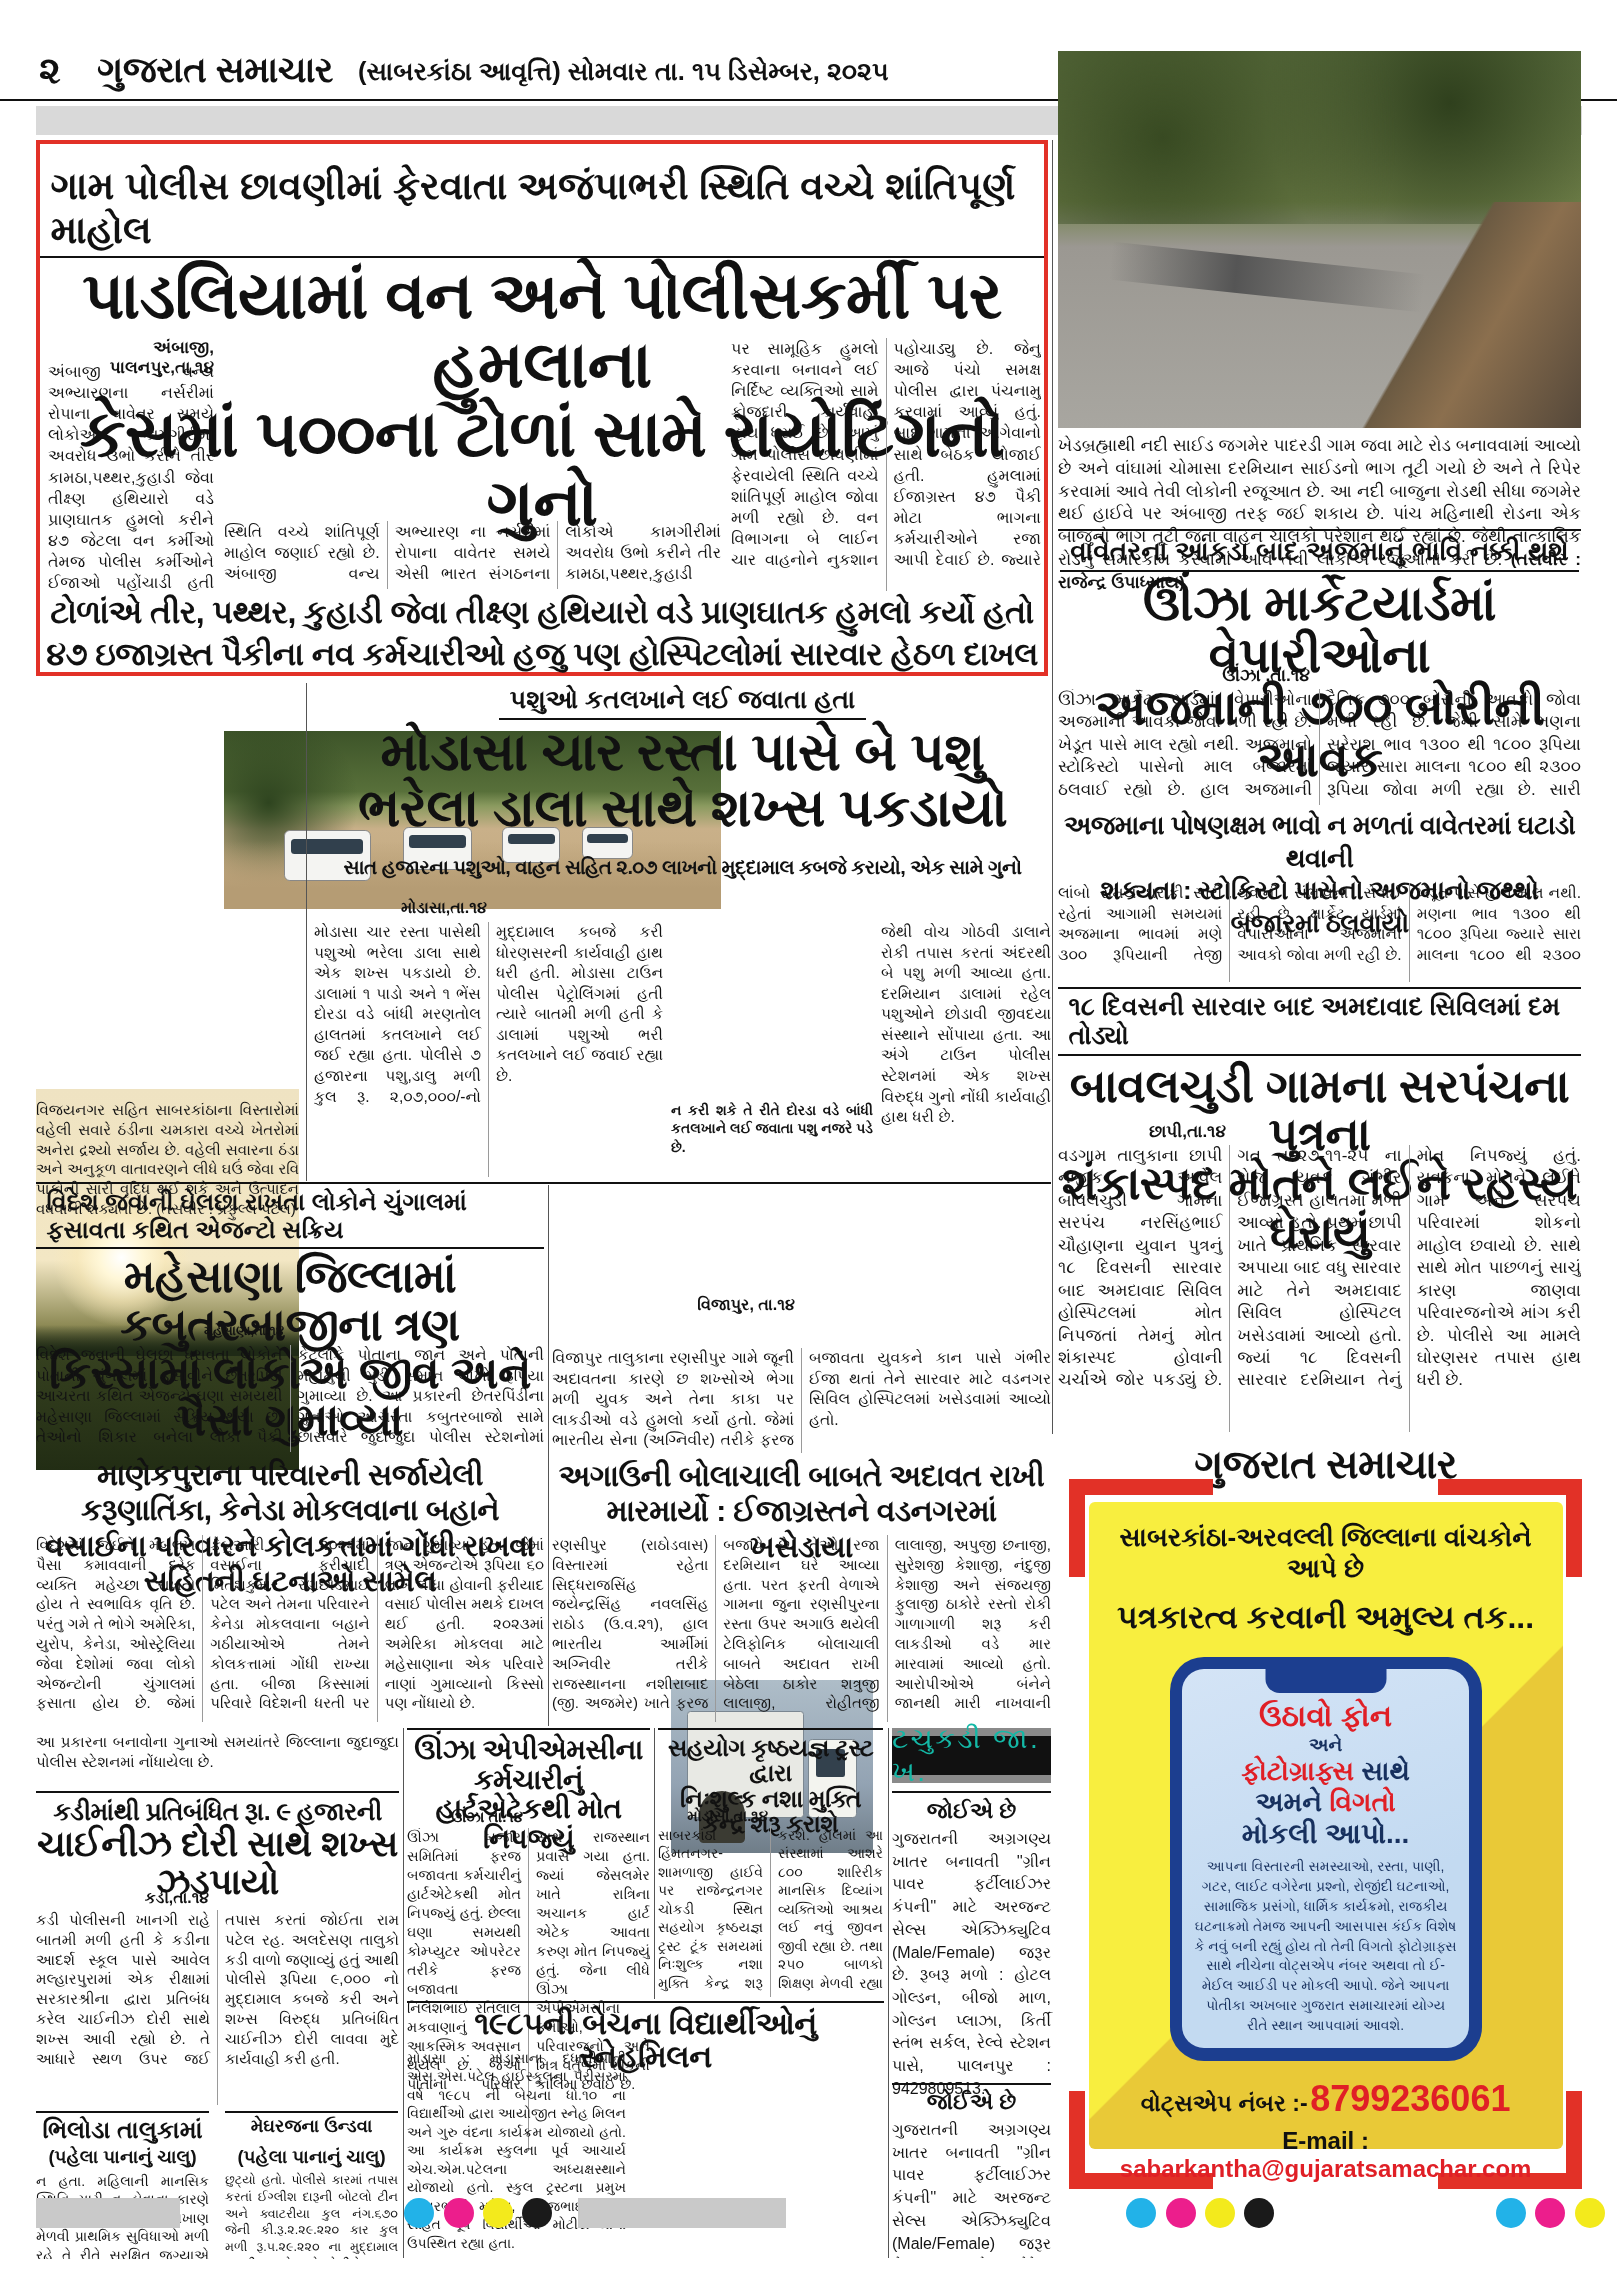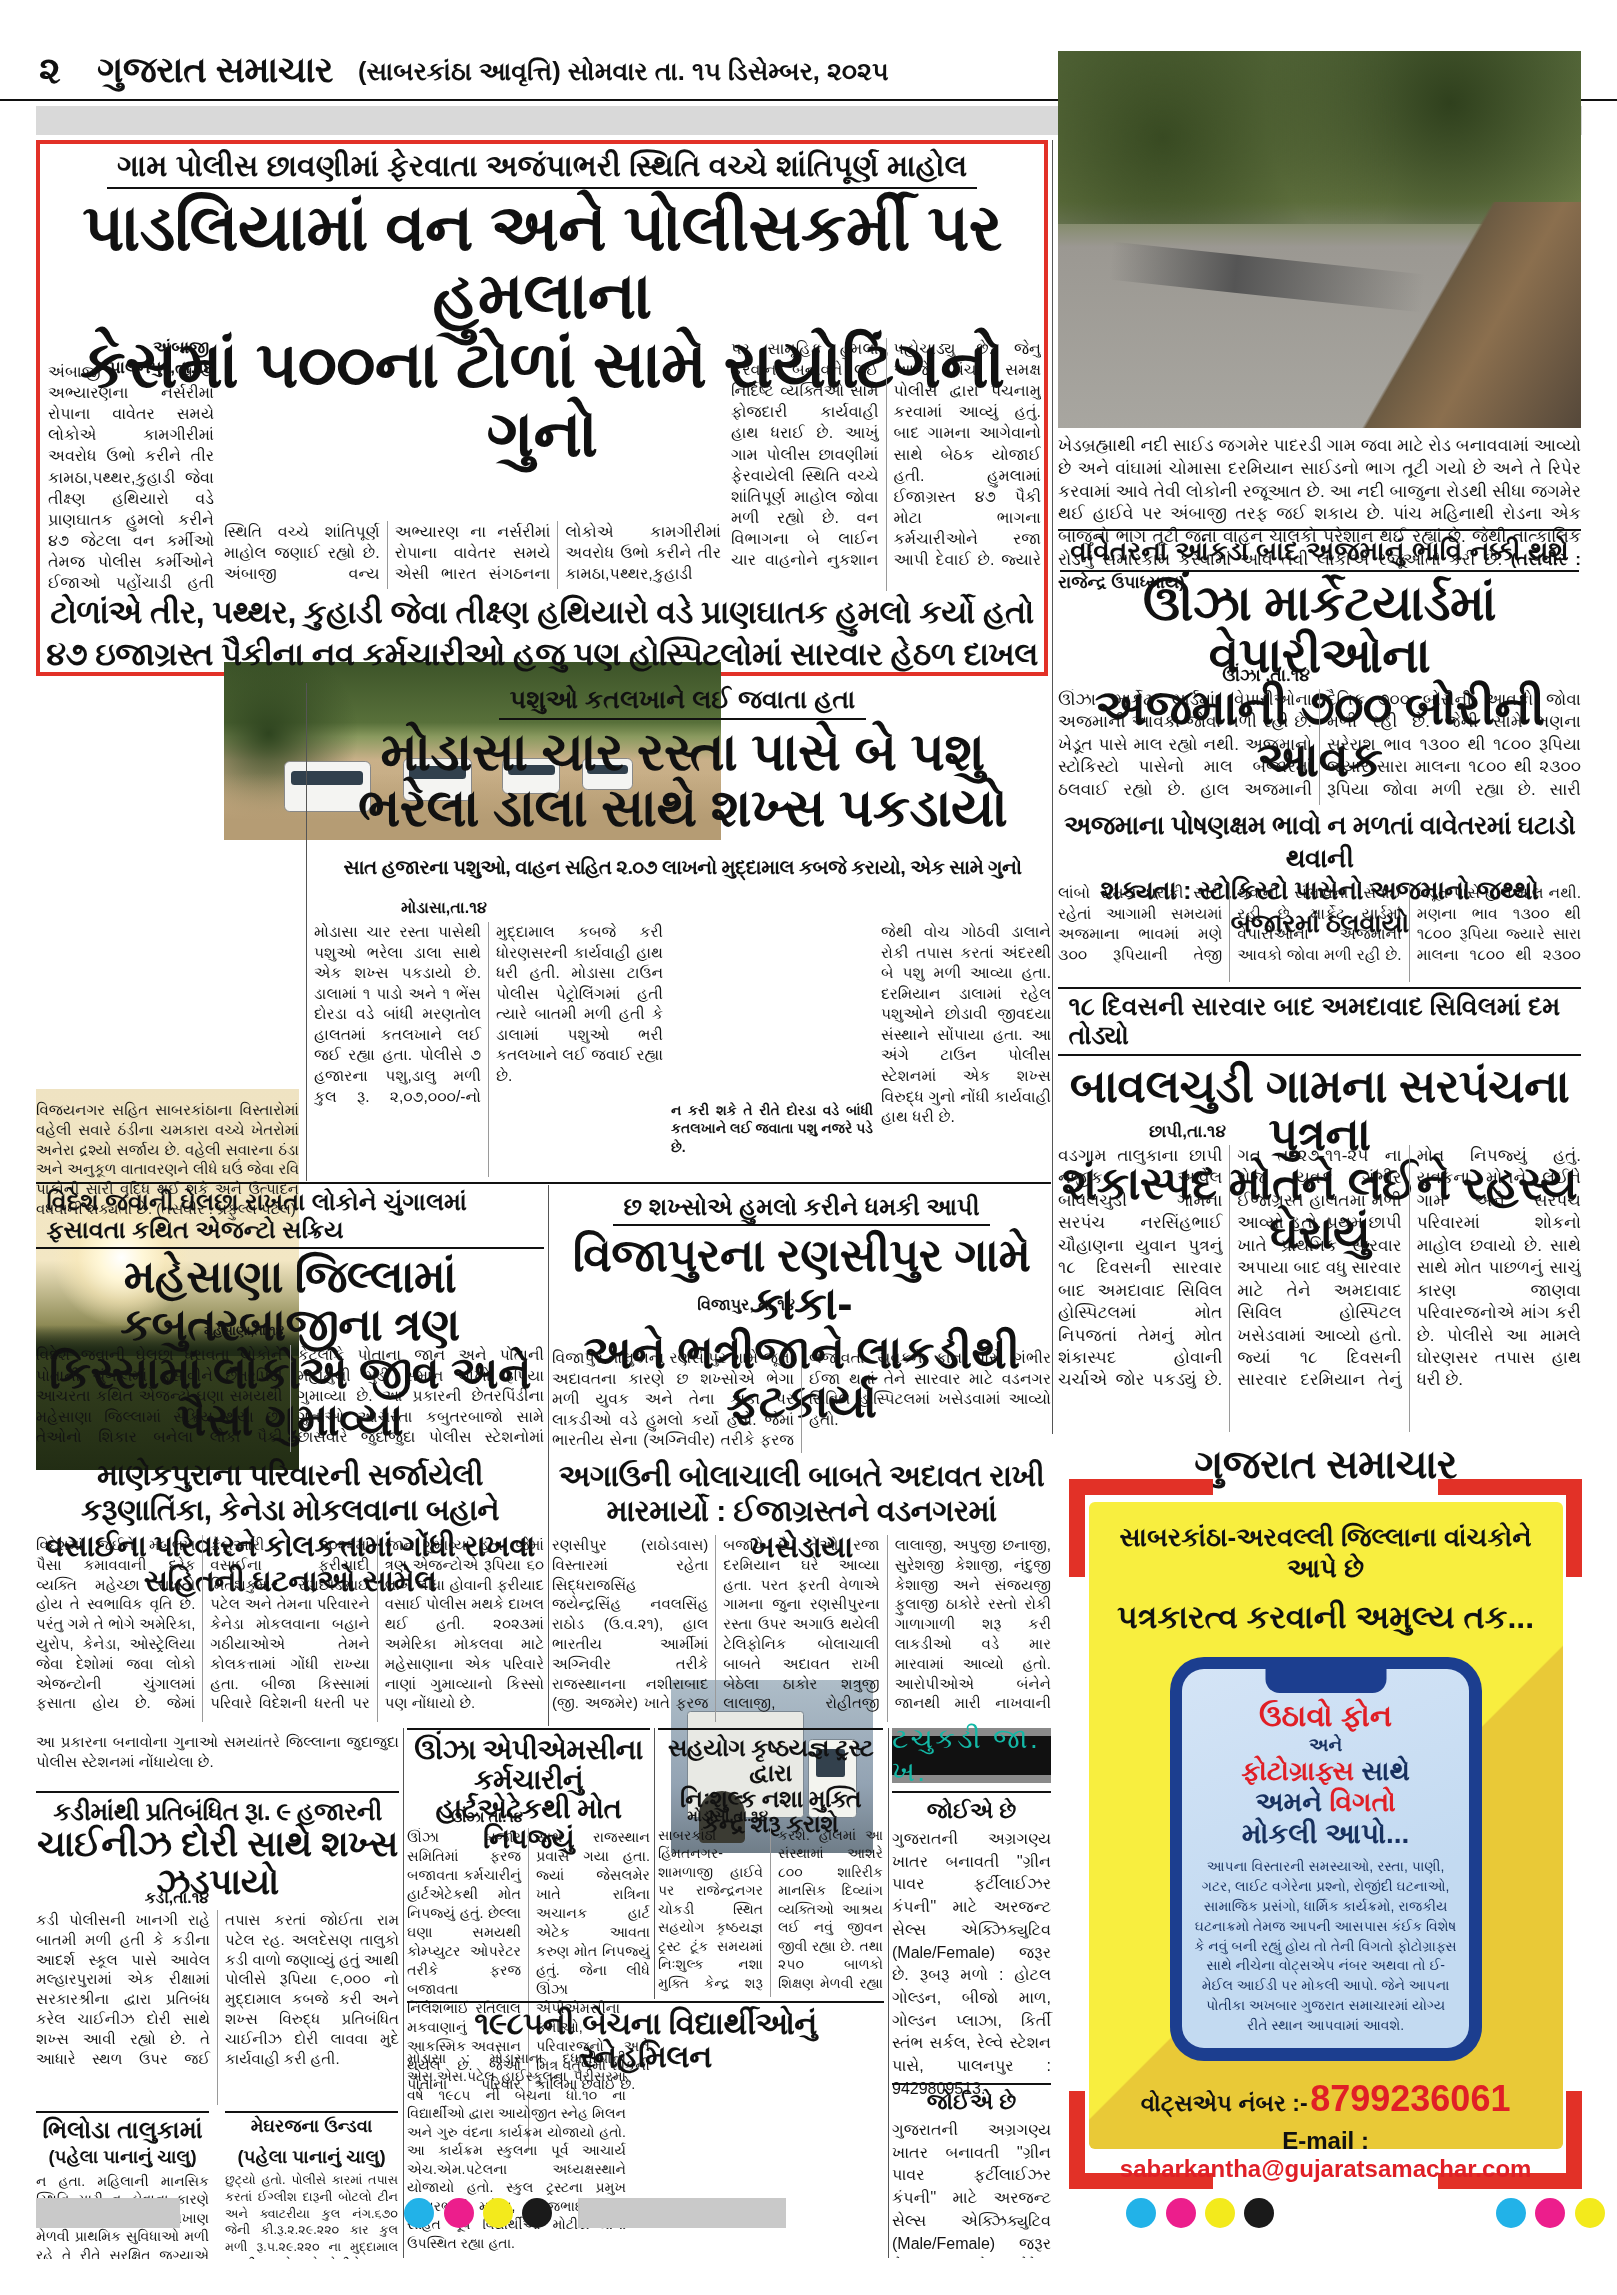--- a/index.html
+++ b/index.html
@@ -42,21 +42,21 @@
 
 <div class="page">
 
   <div class="abs b" style="left:39px;top:50px;font-size:37px;">૨</div>
   <div class="abs" style="left:97px;top:49px;font-size:36px;font-weight:900;letter-spacing:-0.6px;">ગુજરાત સમાચાર</div>
   <div class="abs" style="left:358px;top:57px;font-size:25.4px;font-weight:600;" ind="">(સાબરકાંઠા આવૃત્તિ) સોમવાર તા. ૧૫ ડિસેમ્બર, ૨૦૨૫</div>
   <div class="abs hline" style="left:0;top:99px;width:1617px;height:2.3px;"></div>
   <div class="abs" style="left:36px;top:106px;width:1546px;height:29px;background:var(--gray_band);"></div>
 
   <div class="abs" style="left:36px;top:140px;width:1012px;height:536px;border:4px solid var(--accent_red);background:#fff;">
-    <div class="kicker" style="margin-top:5px;font-size:30px;">ગામ પોલીસ છાવણીમાં ફેરવાતા અજંપાભરી સ્થિતિ વચ્ચે શાંતિપૂર્ણ માહોલ</div>
+    <div class="kicker" style="margin-top:21px;font-size:38px;">ગામ પોલીસ છાવણીમાં ફેરવાતા અજંપાભરી સ્થિતિ વચ્ચે શાંતિપૂર્ણ માહોલ</div>
     <div class="hl" style="margin-top:4.6px;font-size:65px;">પાડલિયામાં વન અને પોલીસકર્મી પર હુમલાના</div>
     <div class="hl" style="font-size:65px;">કેસમાં ૫૦૦ના ટોળાં સામે રાયોટિંગનો ગુનો</div>
 
     <div class="abs dl rgt" style="left:8px;top:194px;width:166px;font-size:17px;">અંબાજી, પાલનપુર,તા.૧૪</div>
     <div class="abs body jst" style="left:8px;top:217px;width:166px;height:230px;font-size:16px;overflow:hidden;">અંબાજી વન્ય અભ્યારણના નર્સરીમાં રોપાના વાવેતર સમયે લોકોએ કામગીરીમાં અવરોધ ઉભો કરીને તીર કામઠા,પથ્થર,કુહાડી જેવા તીક્ષ્ણ હથિયારો વડે પ્રાણઘાતક હુમલો કરીને ૪૭ જેટલા વન કર્મીઓ તેમજ પોલીસ કર્મીઓને ઈજાઓ પહોંચાડી હતી તેમજ ચાર વાહનોને નુકશાન કર્યું હતું જે મામેલ ૫૦૦ લોકોના ટોળા સામે રાયોટિંગનો ગુનો દાખલ કરવામાં આવ્યો છે. ગામ આખુ પોલીસ છાવણીમાં છવાતાં અજંપા ભરી</div>
 
     <div class="abs ph" style="left:184px;top:193px;width:497px;height:178px;background:linear-gradient(180deg,#3d5429 0%,#58703a 34%,#8a9a5f 42%,#c9b089 55%,#c2a87e 100%);">
       <div class="abs" style="left:0;top:0;width:30%;height:100%;background:radial-gradient(circle at 30% 40%,#2e441f 0%,rgba(46,68,31,0) 60%);"></div>
       <div class="abs" style="left:0;bottom:0;width:100%;height:38%;background:linear-gradient(180deg,rgba(201,176,137,0) 0%,#b59c74 70%);"></div>
       <div class="veh" style="left:12%;bottom:16%;width:87px;height:51px;"></div>
@@ -175,25 +175,20 @@
   </div>
   <div class="abs dl rgt" style="left:36px;top:1323px;width:248px;font-size:13px;">મહેસાણા,તા.૧૪</div>
   <div class="abs body jst cols2" style="left:36px;top:1345px;width:508px;height:107px;font-size:15.6px;overflow:hidden;">વિદેશ જવાની ઘેલછા ધરાવતા લોકોને પોતાની ચુંગાલમાં ફસાવીને છેતરપિંડી આચરતા કથિત એજન્ટો ઘણા સમયથી મહેસાણા જિલ્લામાં સક્રિય થયા છે. તેઓનો શિકાર બનેલા લોકો પૈકી કેટલાકે પોતાના જાન અને પોતાની મહામુલી મુડી સમાન લાખો રૂપિયા ગુમાવ્યા છે. આ પ્રકારની છેતરપિંડીના ગુનાઓ આચરતા કબુતરબાજો સામે છાસવારે જુદાજુદા પોલીસ સ્ટેશનોમાં ફરિયાદ નોંધાતી રહી છે. જેમાં અઢી વર્ષ પહેલાં માણેકપુરા (ડાભલા)ના પરિવાર સાથે કેનેડામાં સર્જાયેલી કરૂણાતિંકા સહીત કેટલીક ઘટનાઓનો સમાવેશ થાય છે.</div>
   <div class="abs hl" style="left:36px;top:1457px;width:508px;font-size:30px;line-height:1.18;">
     <div>માણેકપુરાના પરિવારની સર્જાયેલી કરૂણાતિંકા, કેનેડા મોકલવાના બહાને</div>
     <div>વસાઈના પરિવારને કોલકત્તામાં ગોંધી રાખવા સહિતની ઘટનાઓ સામેલ</div>
   </div>
   <div class="abs body jst cols3" style="left:36px;top:1535px;width:508px;height:187px;font-size:15px;overflow:hidden;">વિદેશમાં જઈને મબલખ પૈસા કમાવવાની દરેક વ્યક્તિ મહેચ્છા રાખતો હોય તે સ્વભાવિક વૃતિ છે. પરંતુ ગમે તે ભોગે અમેરિકા, યુરોપ, કેનેડા, ઓસ્ટ્રેલિયા જેવા દેશોમાં જવા લોકો એજન્ટોની ચુંગાલમાં ફસાતા હોય છે. જેમાં ફેબ્રુઆરી ૨૦૨૨માં વસાઈના ફરીયાદી મિતેશકુમાર રણછોડભાઈ પટેલ અને તેમના પરિવારને કેનેડા મોકલવાના બહાને ગઠીયાઓએ તેમને કોલકત્તામાં ગોંધી રાખ્યા હતા. બીજા કિસ્સામાં પરિવારે વિદેશની ધરતી પર જાન ગુમાવ્યા હતા. જેમાં ત્રણ એજન્ટોએ રૂપિયા ૬૦ લાખ લીધા હોવાની ફરીયાદ વસાઈ પોલીસ મથકે દાખલ થઈ હતી. ૨૦૨૩માં અમેરિકા મોકલવા માટે મહેસાણાના એક પરિવારે નાણાં ગુમાવ્યાનો કિસ્સો પણ નોંધાયો છે.</div>
 
   <div class="abs vline" style="left:548px;top:1185px;height:541px;"></div>
-  <div class="abs" style="left:552px;top:1193px;width:499px;">
-    <div class="kicker" style="font-size:24px;">છ શખ્સોએ હુમલો કરીને ધમકી આપી</div>
-    <div class="hl" style="margin-top:4.6px;font-size:46px;">વિજાપુરના રણસીપુર ગામે કાકા-</div>
-    <div class="hl" style="font-size:46px;">અને ભત્રીજાને લાકડીથી ફટકાર્યા</div>
-  </div>
   <div class="abs dl rgt" style="left:552px;top:1296px;width:243px;font-size:16px;">વિજાપુર, તા.૧૪</div>
   <div class="abs body jst cols2" style="left:552px;top:1348px;width:499px;height:105px;font-size:15.6px;overflow:hidden;">વિજાપુર તાલુકાના રણસીપુર ગામે જૂની અદાવતના કારણે છ શખ્સોએ ભેગા મળી યુવક અને તેના કાકા પર લાકડીઓ વડે હુમલો કર્યો હતો. જેમાં ભારતીય સેના (અગ્નિવીર) તરીકે ફરજ બજાવતા યુવકને કાન પાસે ગંભીર ઈજા થતાં તેને સારવાર માટે વડનગર સિવિલ હોસ્પિટલમાં ખસેડવામાં આવ્યો હતો.</div>
   <div class="abs hl" style="left:552px;top:1458px;width:499px;font-size:30px;line-height:1.18;">
     <div>અગાઉની બોલાચાલી બાબતે અદાવત રાખી</div>
     <div>મારમાર્યો : ઈજાગ્રસ્તને વડનગરમાં ખસેડાયા</div>
   </div>
   <div class="abs body jst cols3" style="left:552px;top:1535px;width:499px;height:187px;font-size:15px;overflow:hidden;">રણસીપુર (રાઠોડવાસ) વિસ્તારમાં રહેતા સિદ્ધરાજસિંહ જયેન્દ્રસિંહ નવલસિંહ રાઠોડ (ઉ.વ.૨૧), હાલ ભારતીય આર્મીમાં અગ્નિવીર તરીકે રાજસ્થાનના નશીરાબાદ (જી. અજમેર) ખાતે ફરજ બજાવે છે. તેઓ રજા દરમિયાન ઘરે આવ્યા હતા. પરત ફરતી વેળાએ ગામના જુના રણસીપુરના રસ્તા ઉપર અગાઉ થયેલી ટેલિફોનિક બોલાચાલી બાબતે અદાવત રાખી બેઠેલા ઠાકોર શત્રુજી લાલાજી, રોહીતજી લાલાજી, અપુજી છનાજી, સુરેશજી કેશાજી, નંદુજી કેશાજી અને સંજયજી ફુલાજી ઠાકોરે રસ્તો રોકી ગાળાગાળી શરૂ કરી લાકડીઓ વડે માર મારવામાં આવ્યો હતો. આરોપીઓએ બંનેને જાનથી મારી નાખવાની ધમકી આપી બાઈકને પણ નુકશાન પહોંચાડ્યું હતુ. બનાવની જાણ થતા પરિવારજનોએ ૧૦૮ એમ્બ્યુલન્સ બોલાવી બંને ઈજાગ્રસ્તોને સારવાર માટે વડનગર સિવિલ હોસ્પિટલમાં ખસેડવામાં આવ્યા હતા. આ મામલે ફરિયાદ નોંધી ધોરણસર તપાસ શરૂ કરી છે.</div>
 
   <div class="abs body jst" style="left:36px;top:1732px;width:363px;height:53px;font-size:15px;">આ પ્રકારના બનાવોના ગુનાઓ સમયાંતરે જિલ્લાના જુદાજુદા પોલીસ સ્ટેશનમાં નોંધાયેલા છે.</div>
 

